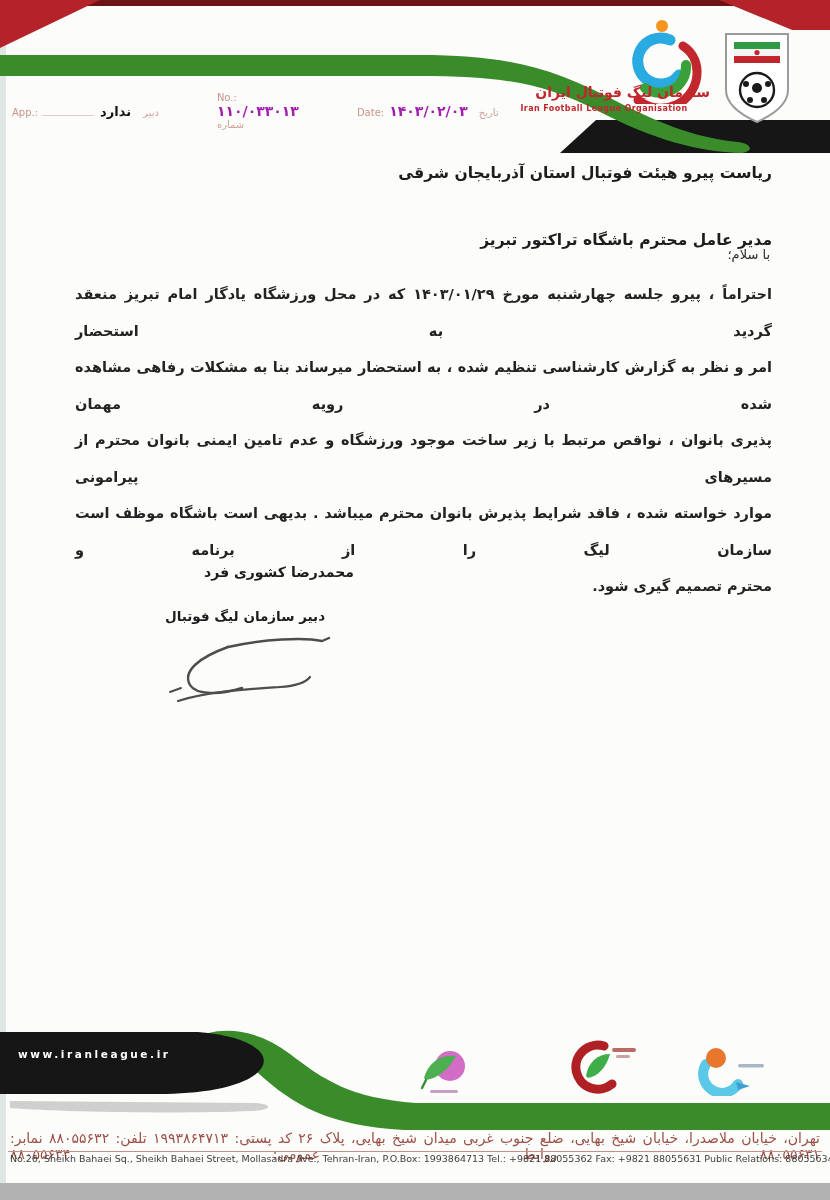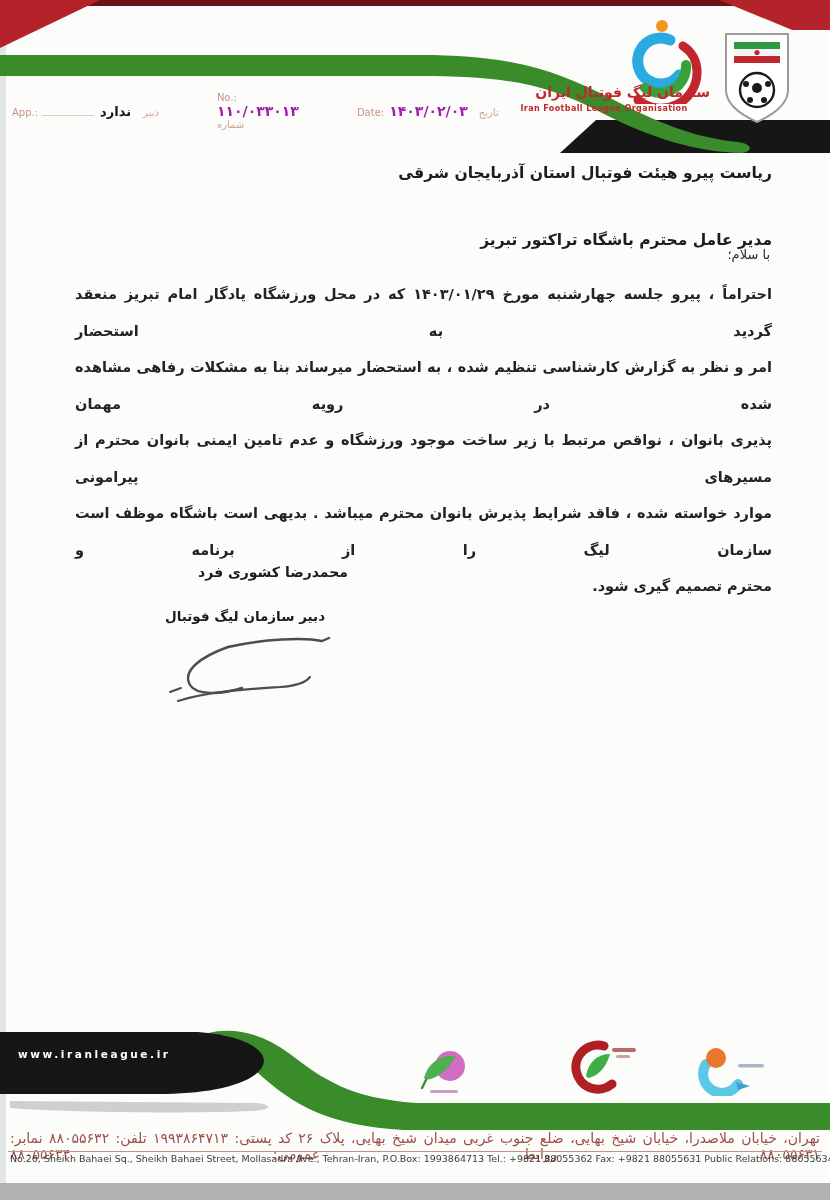--- a/index.html
+++ b/index.html
@@ -37,21 +37,21 @@
   .fvalue-bold{color:#141414;font-weight:bold;font-size:13px;margin:0 6px;}
   .blank-line{display:inline-block;width:52px;border-bottom:1px solid #decdc8;height:10px;margin-left:4px;}
   
   .recipient1{position:absolute;right:58px;top:164px;direction:rtl;font-size:15.5px;font-weight:bold;}
   .recipient2{position:absolute;right:58px;top:207px;direction:rtl;font-size:15.5px;font-weight:bold;margin-top:24px;}
   .salutation{position:absolute;right:60px;top:247px;direction:rtl;font-size:13px;color:#2a2a2a;}
   .body-block{position:absolute;right:58px;top:276px;width:697px;direction:rtl;
     font-size:14.5px;font-weight:bold;color:#232323;}
   .body-line{line-height:36.5px;text-align:justify;text-align-last:justify;white-space:normal;}
   .body-line.last{text-align:right;text-align-last:right;}
-  .sig-name{position:absolute;left:168px;top:564px;width:210px;text-align:center;
+  .sig-name{position:absolute;left:174px;top:564px;width:210px;text-align:center;
     direction:rtl;font-size:14px;font-weight:bold;}
   .sig-title{position:absolute;left:140px;top:608px;width:210px;text-align:center;
     direction:rtl;font-size:13.5px;font-weight:bold;}
   .sig-scribble{position:absolute;left:168px;top:630px;}
   
   .website{position:absolute;left:18px;top:1048px;color:#ffffff;font-size:10.5px;
     font-weight:bold;letter-spacing:2.6px;}
   .footer-logo{position:absolute;}
   .addr-fa{position:absolute;left:10px;top:1130px;width:810px;direction:rtl;text-align:justify;
     text-align-last:justify;font-size:14px;color:#9c4f46;}

